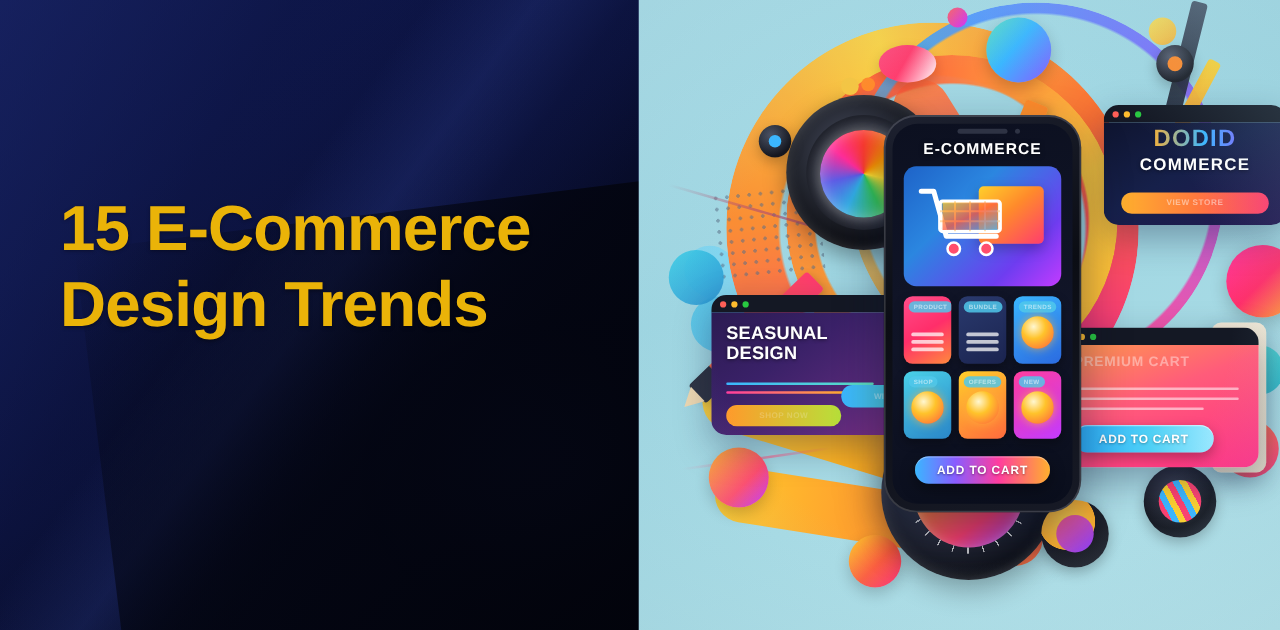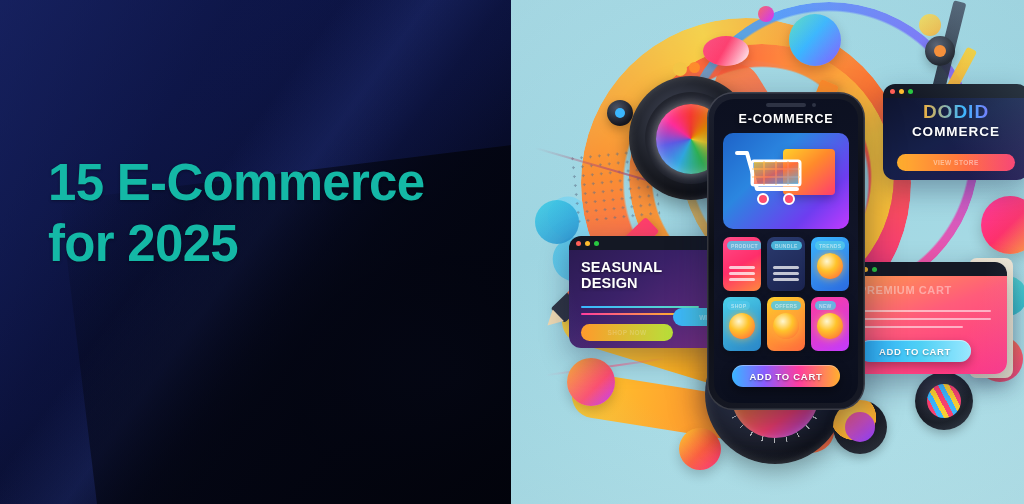--- a/index.html
+++ b/index.html
@@ -41,21 +41,21 @@
     position:absolute; left:30px; top:30px; display:flex; align-items:center; gap:8px; z-index:6;
   }
   .logo-mark { width:20px; height:22px; display:block; }
   .logo-text {
     color:#ffffff; font-size:18.5px; font-weight:700; letter-spacing:-0.2px; line-height:1;
   }
 
   
   .headline {
     position:absolute; left:48px; top:152px; z-index:6;
-    color:#14b8a6; font-size:51px; font-weight:700; line-height:1.20;
+    color:#eab308; font-size:51px; font-weight:700; line-height:1.20;
     letter-spacing:-0.7px; width:430px;
     text-shadow:0 1px 3px rgba(0,0,0,0.35);
   }
   .headline .ln { display:block; white-space:nowrap; }
 
   
   .art-panel {
     position:relative; width:513px; height:504px; overflow:hidden;
     background:linear-gradient(160deg,#a9dbe6 0%,#9fd6e2 38%,#a8dbe5 68%,#b3e0e8 100%);
   }
@@ -319,21 +319,21 @@
   <div class="left-panel">
     <div class="grad-a"></div>
     <div class="grad-b"></div>
     <div class="diag-sheen"></div>
     <div class="glow-1"></div>
     <div class="corner-dark"></div>
 
 
     <h1 class="headline">
       <span class="ln">15 E-Commerce</span>
-      <span class="ln">for 2025</span>
+      <span class="ln">Design Trends</span>
     </h1>
   </div>
 
   <div class="art-panel">
     <div class="art">
 
       <div class="ribbon rb4"></div>
       <div class="ribbon rb1"></div>
       <div class="ribbon rb2"></div>
       <div class="ribbon rb3"></div>

